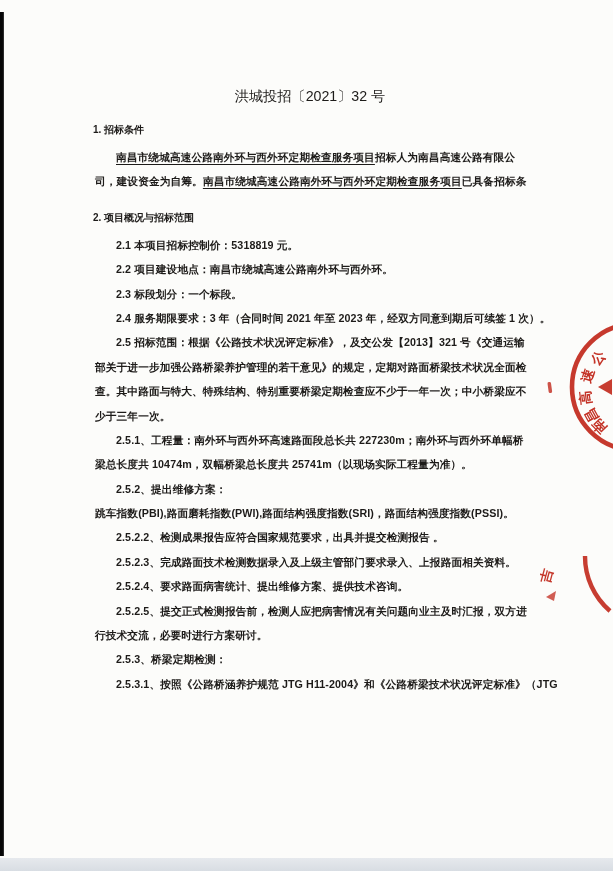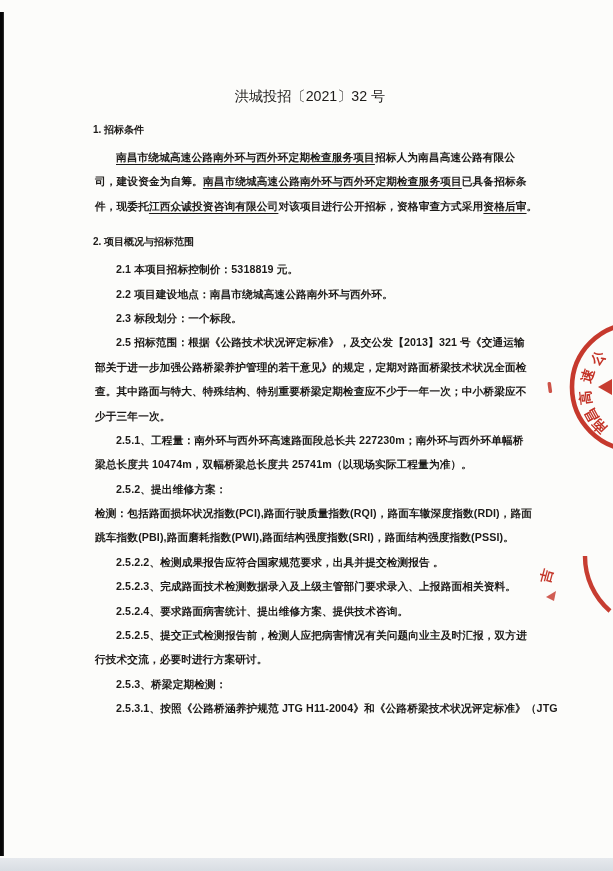--- a/index.html
+++ b/index.html
@@ -39,37 +39,36 @@
 <div class="edge-bottom"></div>
 
 <div class="doc">
   <div class="docnum">洪城投招〔2021〕32 号</div>
 
   <div class="h-sec">1. 招标条件</div>
 
   <div>
     <div class="ln ind"><span class="u">南昌市绕城高速公路南外环与西外环定期检查服务项目</span><span>招标人为南昌高速公路有限公</span></div>
     <div class="ln"><span>司，建设资金为自筹。</span><span class="u">南昌市绕城高速公路南外环与西外环定期检查服务项目</span><span>已具备招标条</span></div>
-    <div class="ln"><span>件，现委托</span><span class="u">江西众诚投资咨询有限公司</span><span>对该项目进行公开招标，资格审查方式采用</span><span class="u">资格后审</span><span>。</span></div>
   </div>
 
   <div class="h-sec h-sec2">2. 项目概况与招标范围</div>
 
   <div>
     <div class="ln ind">2.1 本项目招标控制价：5318819 元。</div>
     <div class="ln ind">2.2 项目建设地点：南昌市绕城高速公路南外环与西外环。</div>
     <div class="ln ind">2.3 标段划分：一个标段。</div>
+    <div class="ln ind">2.4 服务期限要求：3 年（合同时间 2021 年至 2023 年，经双方同意到期后可续签 1 次）。</div>
     <div class="ln ind">2.5 招标范围：根据《公路技术状况评定标准》，及交公发【2013】321 号《交通运输</div>
     <div class="ln">部关于进一步加强公路桥梁养护管理的若干意见》的规定，定期对路面桥梁技术状况全面检</div>
     <div class="ln">查。其中路面与特大、特殊结构、特别重要桥梁定期检查应不少于一年一次；中小桥梁应不</div>
     <div class="ln">少于三年一次。</div>
     <div class="ln ind">2.5.1、工程量：南外环与西外环高速路面段总长共 227230m；南外环与西外环单幅桥</div>
     <div class="ln">梁总长度共 10474m，双幅桥梁总长度共 25741m（以现场实际工程量为准）。</div>
     <div class="ln ind">2.5.2、提出维修方案：</div>
-    <div class="ln">检测：包括路面损坏状况指数(PCI),路面行驶质量指数(RQI)，路面车辙深度指数(RDI)，路面</div>
     <div class="ln">跳车指数(PBI),路面磨耗指数(PWI),路面结构强度指数(SRI)，路面结构强度指数(PSSI)。</div>
     <div class="ln ind">2.5.2.2、检测成果报告应符合国家规范要求，出具并提交检测报告 。</div>
     <div class="ln ind">2.5.2.3、完成路面技术检测数据录入及上级主管部门要求录入、上报路面相关资料。</div>
     <div class="ln ind">2.5.2.4、要求路面病害统计、提出维修方案、提供技术咨询。</div>
     <div class="ln ind">2.5.2.5、提交正式检测报告前，检测人应把病害情况有关问题向业主及时汇报，双方进</div>
     <div class="ln">行技术交流，必要时进行方案研讨。</div>
     <div class="ln ind">2.5.3、桥梁定期检测：</div>
     <div class="ln ind">2.5.3.1、按照《公路桥涵养护规范 JTG H11-2004》和《公路桥梁技术状况评定标准》（JTG</div>
   </div>
 </div>

